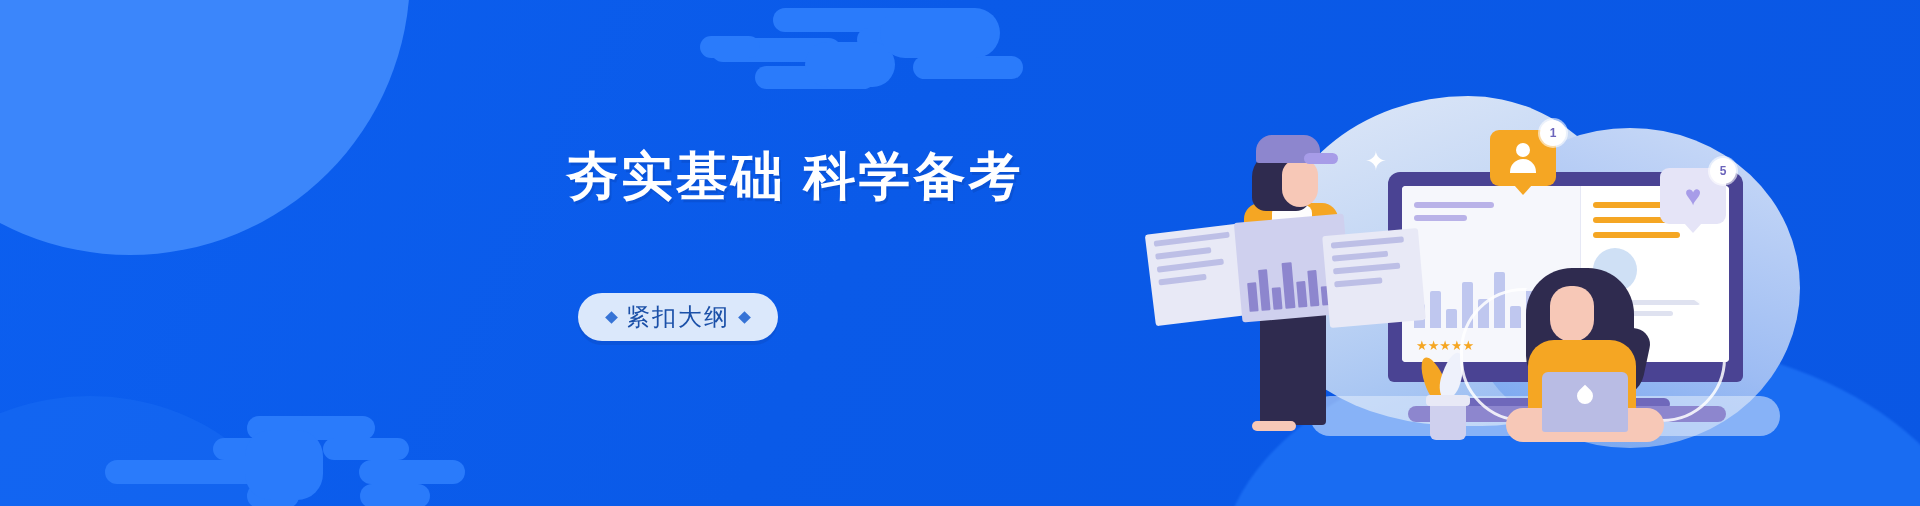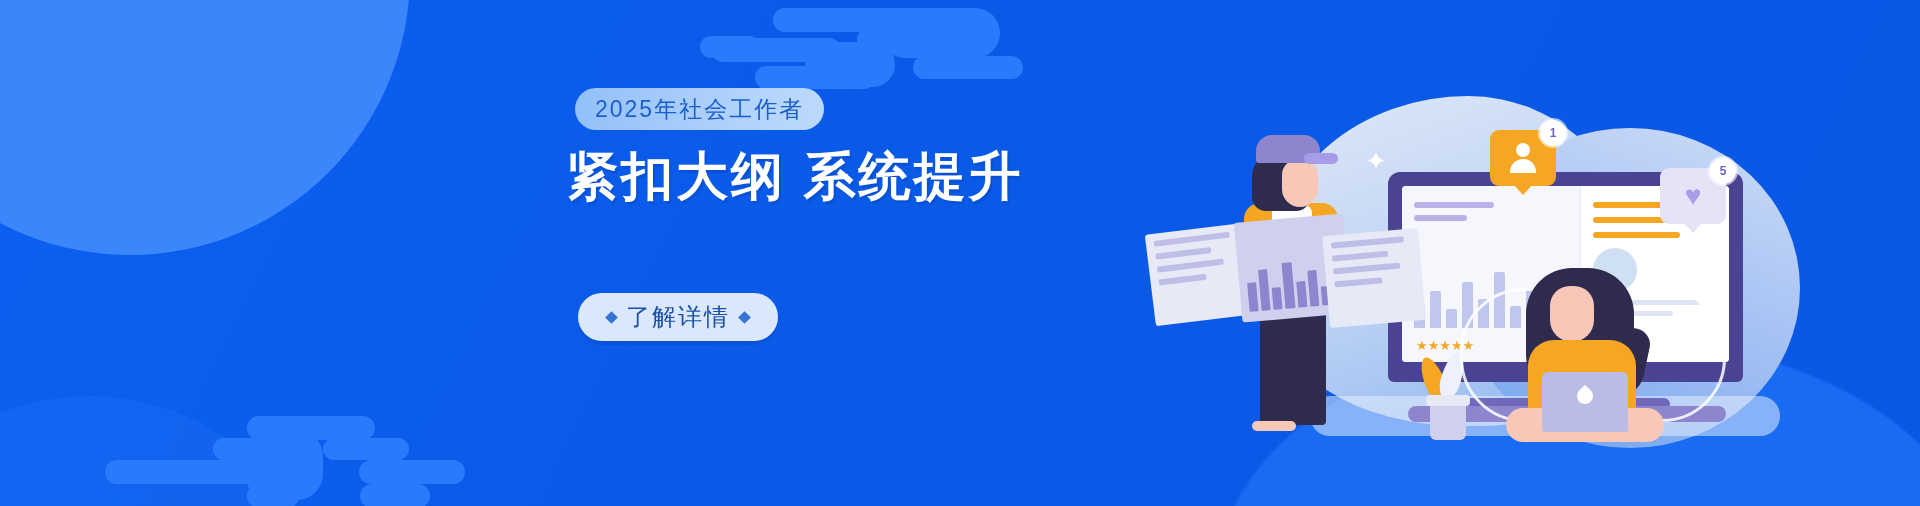--- a/index.html
+++ b/index.html
@@ -236,31 +236,28 @@
       <i></i>
       <i></i>
       <i></i>
       <i></i>
       <i></i>
       <i></i>
       <i></i>
   </div>
 
   <div class="copy">
-    <div class="tag">
-      <span>2025年社会工作者</span>
-    </div>
 
     <div class="headline">
-      <span class="l2">紧扣大纲 系统提升</span>
+      <span class="l2">夯实基础 科学备考</span>
     </div>
 
     <div class="cta">
       <span class="dia"></span>
-      <span>了解详情</span>
+      <span>紧扣大纲</span>
       <span class="dia"></span>
     </div>
   </div>
 
   <div class="illus">
     <div class="blob"></div>
     <div class="blob2"></div>
 
     <span class="sparkle sp1">✦</span>
     <span class="sparkle sp2">✦</span>

